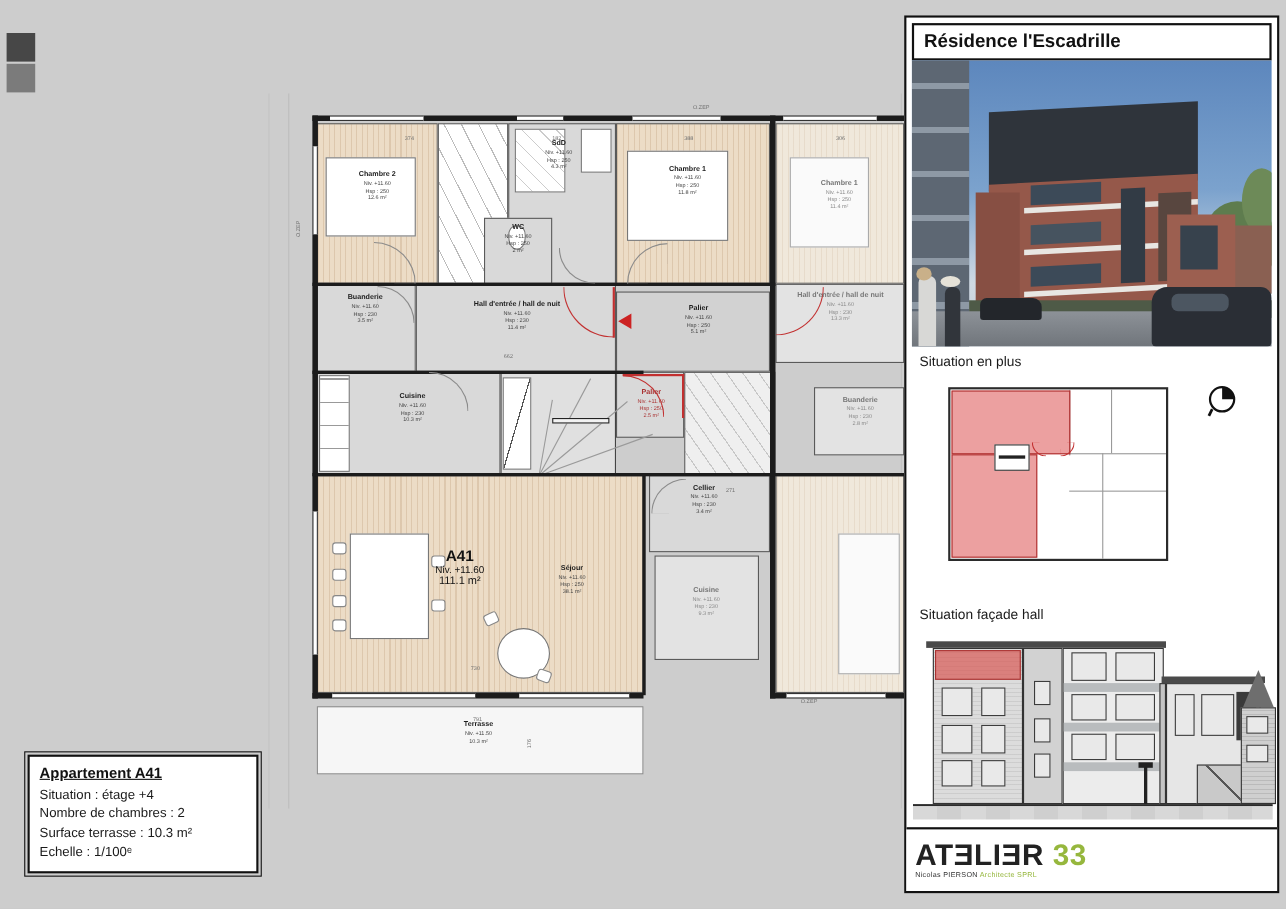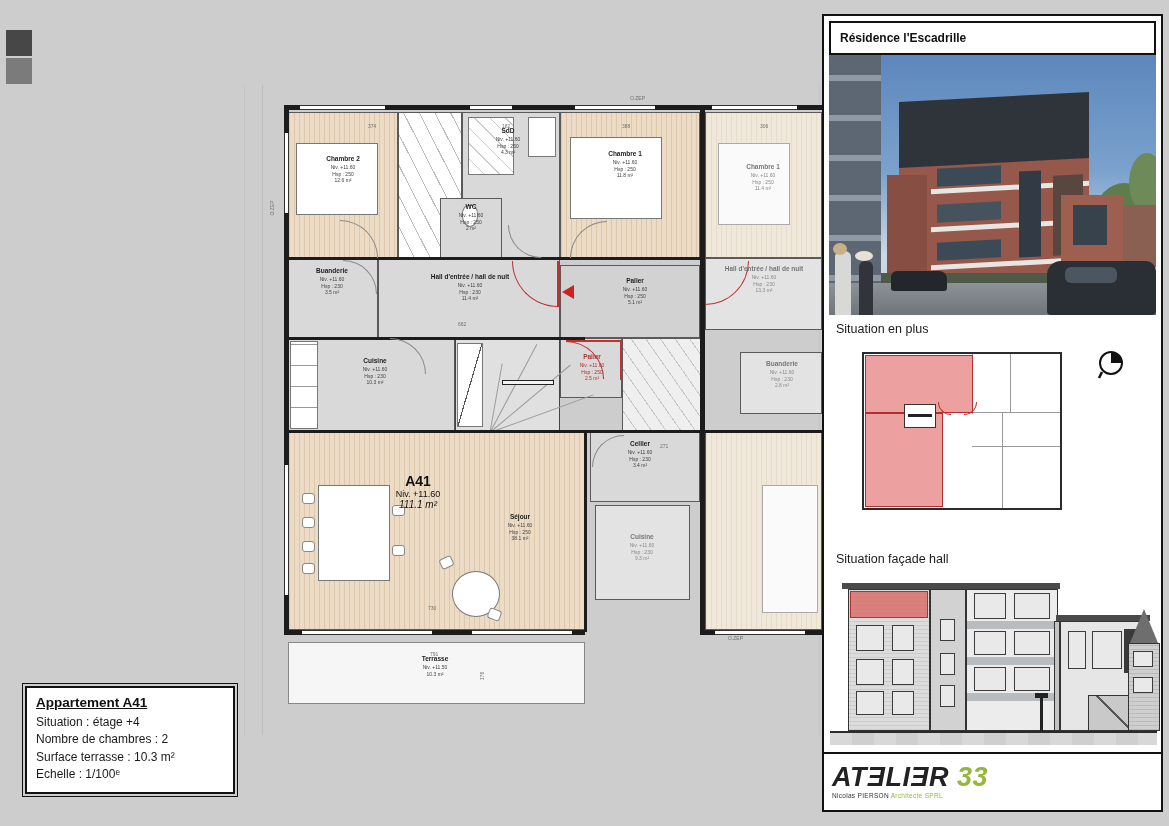--- a/index.html
+++ b/index.html
@@ -21,38 +21,38 @@
   .furn { position:absolute; background:#fff; border:1px solid #777; }
   .furn-faded { position:absolute; background:#fafafa; border:1px solid #aaa; }
   .chair { position:absolute; width:13px; height:11px; background:#fff; border:1px solid #888; border-radius:3px; }
   .room-label { position:absolute; text-align:center; font-size:5px; color:#444; line-height:1.35; pointer-events:none; }
   .room-label .rname { font-weight:bold; font-size:6.5px; color:#1d1d1d; display:block; }
   .room-label.faded { color:#8a8a8a; }
   .room-label.faded .rname { color:#777; }
   .unit-label { position:absolute; text-align:center; color:#111; }
   .unit-label .uname { font-size:14px; font-weight:bold; display:block; }
   .unit-label .univ { font-size:9px; display:block; }
-  .unit-label .uarea { font-size:10px; display:block;font-style:italic; }
+  .unit-label .uarea { font-size:10px; display:block; }
   .dim { position:absolute; font-size:5px; color:#707070; }
   .arc { position:absolute; border:0 solid #8a8a8a; }
   .arc-red { position:absolute; border:0 solid #c23030; }
   .redline { position:absolute; background:#c23030; }
   .ctx { position:absolute; border:1px solid #bdbdbd; }
   .stairline { position:absolute; background:#9a9a9a; height:1px; transform-origin:left center; }
 
   
   #infobox { position:absolute; left:25px; top:686px; width:210px; background:#fff;
              border:2px solid #111; outline:1px solid #111; outline-offset:2px; padding:7px 9px 8px 9px; }
   #infobox .ib-title { font-size:13.5px; font-weight:bold; text-decoration:underline; color:#111; margin-bottom:4px; }
   #infobox .ib-line { font-size:12px; color:#1a1a1a; line-height:1.45; }
 
   
   #panel { position:absolute; left:822px; top:14px; width:341px; height:798px; background:#fff; border:2px solid #111; }
   #panel-title { position:absolute; left:5px; top:5px; width:327px; height:34px; border:2px solid #111; background:#fff;
-                 font-size:12px; font-weight:bold; color:#111; line-height:30px; padding-left:9px; }
+                 font-size:17px; font-weight:bold; color:#111; line-height:30px; padding-left:9px; }
   #photo { position:absolute; left:5px; top:39px; width:327px; height:260px; overflow:hidden;
            background:linear-gradient(180deg,#5d87bd 0%, #7ba2cd 45%, #cfd9e3 78%, #c4cdd6 100%); }
   .section-label { position:absolute; left:12px; font-size:12.5px; color:#1a1a1a; }
 
   
   .ph { position:absolute; }
 
   
   #keyplan { position:absolute; left:28px; top:330px; width:285px; height:178px; }
   .kp-line { position:absolute; background:#9a9a9a; }
@@ -61,21 +61,21 @@
   
   #facade { position:absolute; left:6px; top:553px; width:327px; height:185px; }
   .fwin { position:absolute; background:#e9e9e9; border:1px solid #3c3c3c; }
   .fband { position:absolute; background:#b9bcbe; }
   .brickwall { background:repeating-linear-gradient(0deg, rgba(0,0,0,.07) 0 1px, transparent 1px 4px), #dcdcdc; border:1px solid #333; position:absolute; }
 
   
   #logos { position:absolute; left:0; bottom:0; width:337px; height:58px; border-top:2px solid #111;
            display:flex; align-items:center; justify-content:space-between; padding:0 10px 0 8px; background:#fff; }
   .logo-atelier { line-height:1; }
-  .logo-atelier .mark { font-size:27px; font-weight:bold; letter-spacing:.5px; color:#222;font-style:italic; }
+  .logo-atelier .mark { font-size:27px; font-weight:bold; letter-spacing:.5px; color:#222; }
   .logo-atelier .mark .num { font-weight:bold; }
   .logo-atelier .sub { font-size:6.5px; color:#333; margin-top:2px; letter-spacing:.3px; }
   .logo-archiplus { text-align:left; line-height:1; }
   .logo-archiplus .mark { font-size:26px; letter-spacing:2px; color:#4a4a4a; }
   .logo-archiplus .sub { font-size:8.5px; letter-spacing:1.6px; color:#8a8a8a; margin-top:3px; }
 </style>
 </head>
 <body>
 
 <div class="screen">
@@ -259,21 +259,21 @@
       <span>Niv. +11.60</span><br>
       <span>Hsp : 230</span><br>
       <span>10.3 m²</span>
     </div>
     <div class="room-label" style="left:360px;top:355px;width:80px;">
       <span class="rname">Cellier</span>
       <span>Niv. +11.60</span><br>
       <span>Hsp : 230</span><br>
       <span>3.4 m²</span>
     </div>
-    <div class="unit-label" style="left:122px;top:388px;width:112px;">
+    <div class="unit-label" style="left:122px;top:412px;width:112px;">
       <span class="uname">A41</span>
       <span class="univ">Niv. +11.60</span>
       <span class="uarea">111.1 m²</span>
     </div>
     <div class="room-label" style="left:240px;top:428px;width:80px;">
       <span class="rname">Séjour</span>
       <span>Niv. +11.60</span><br>
       <span>Hsp : 250</span><br>
       <span>38.1 m²</span>
     </div>

